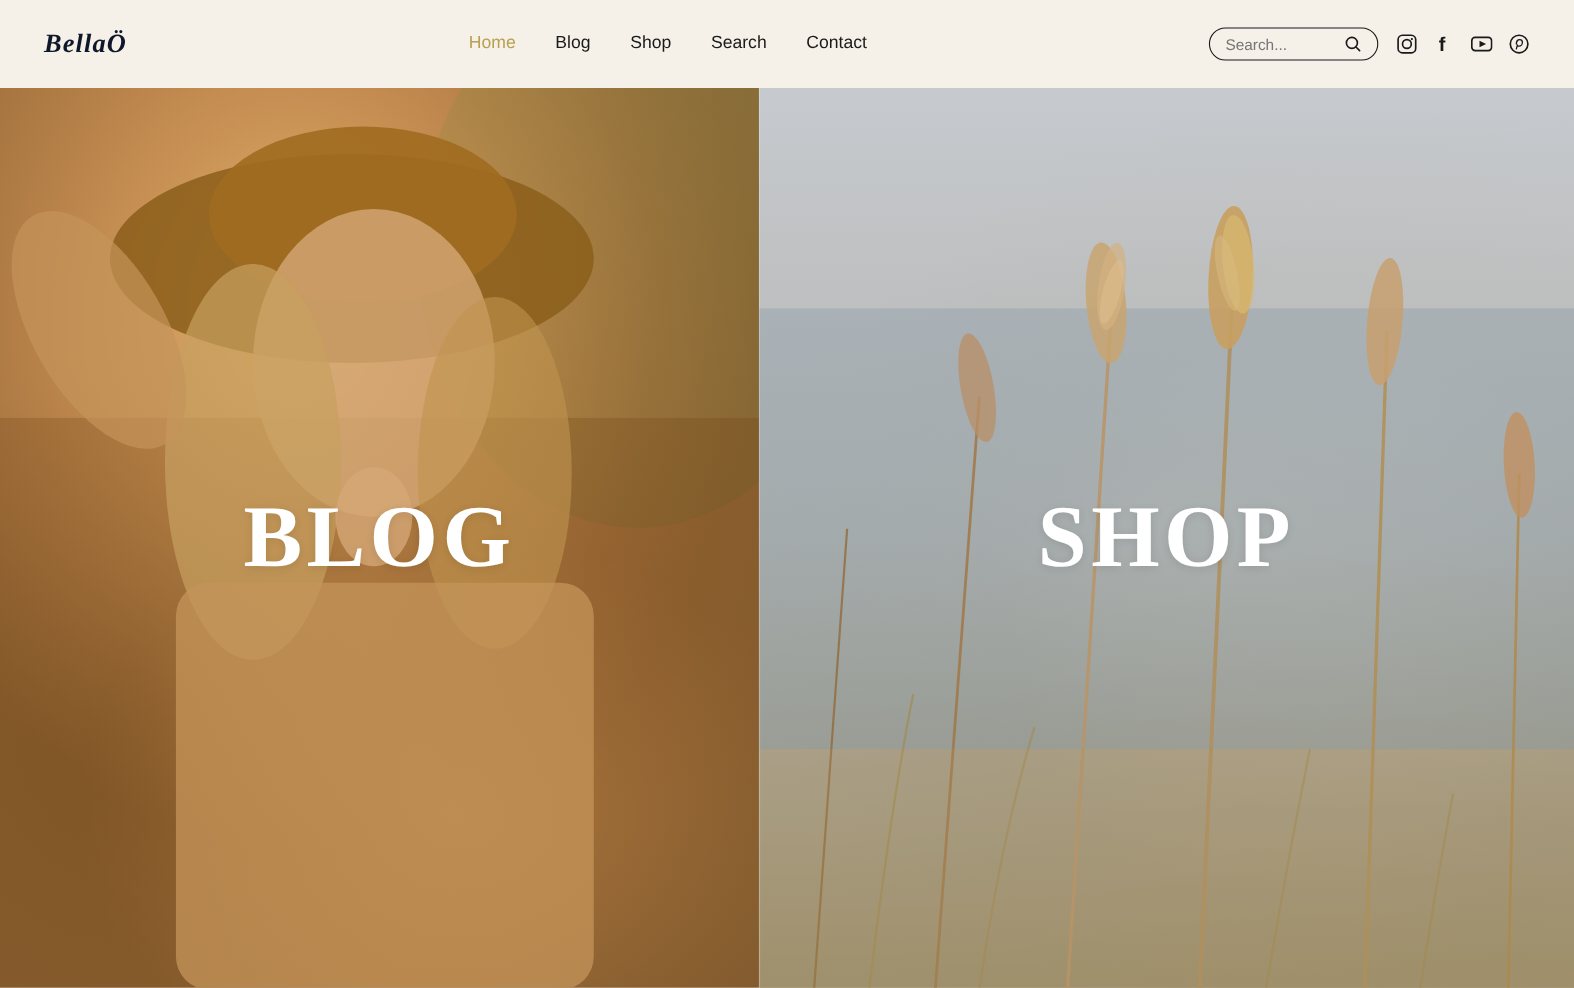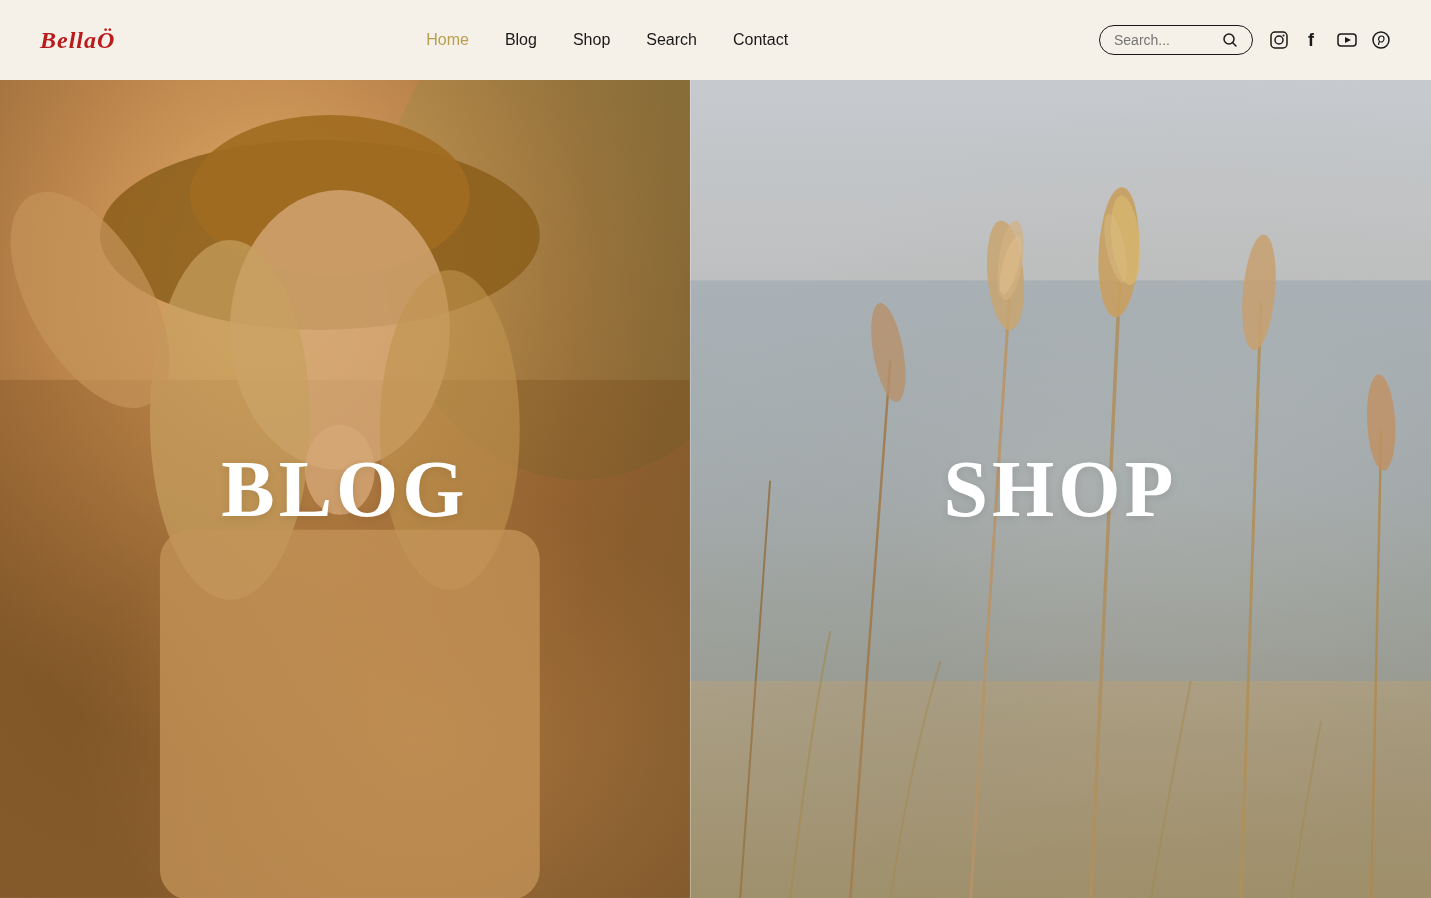--- a/index.html
+++ b/index.html
@@ -13,21 +13,21 @@
       background: #f5f0e8;
       display: flex;
       align-items: center;
       justify-content: space-between;
       padding: 0 40px;
       z-index: 100;
     }
     .logo {
       font-size: 24px;
       font-weight: 700;
-      color: #b91c1c;
+      color: #0f172a;
       letter-spacing: 1px;
       font-style: italic;
     }
     nav {
       display: flex;
       gap: 36px;
     }
     nav a {
       text-decoration: none;
       font-size: 16px;

